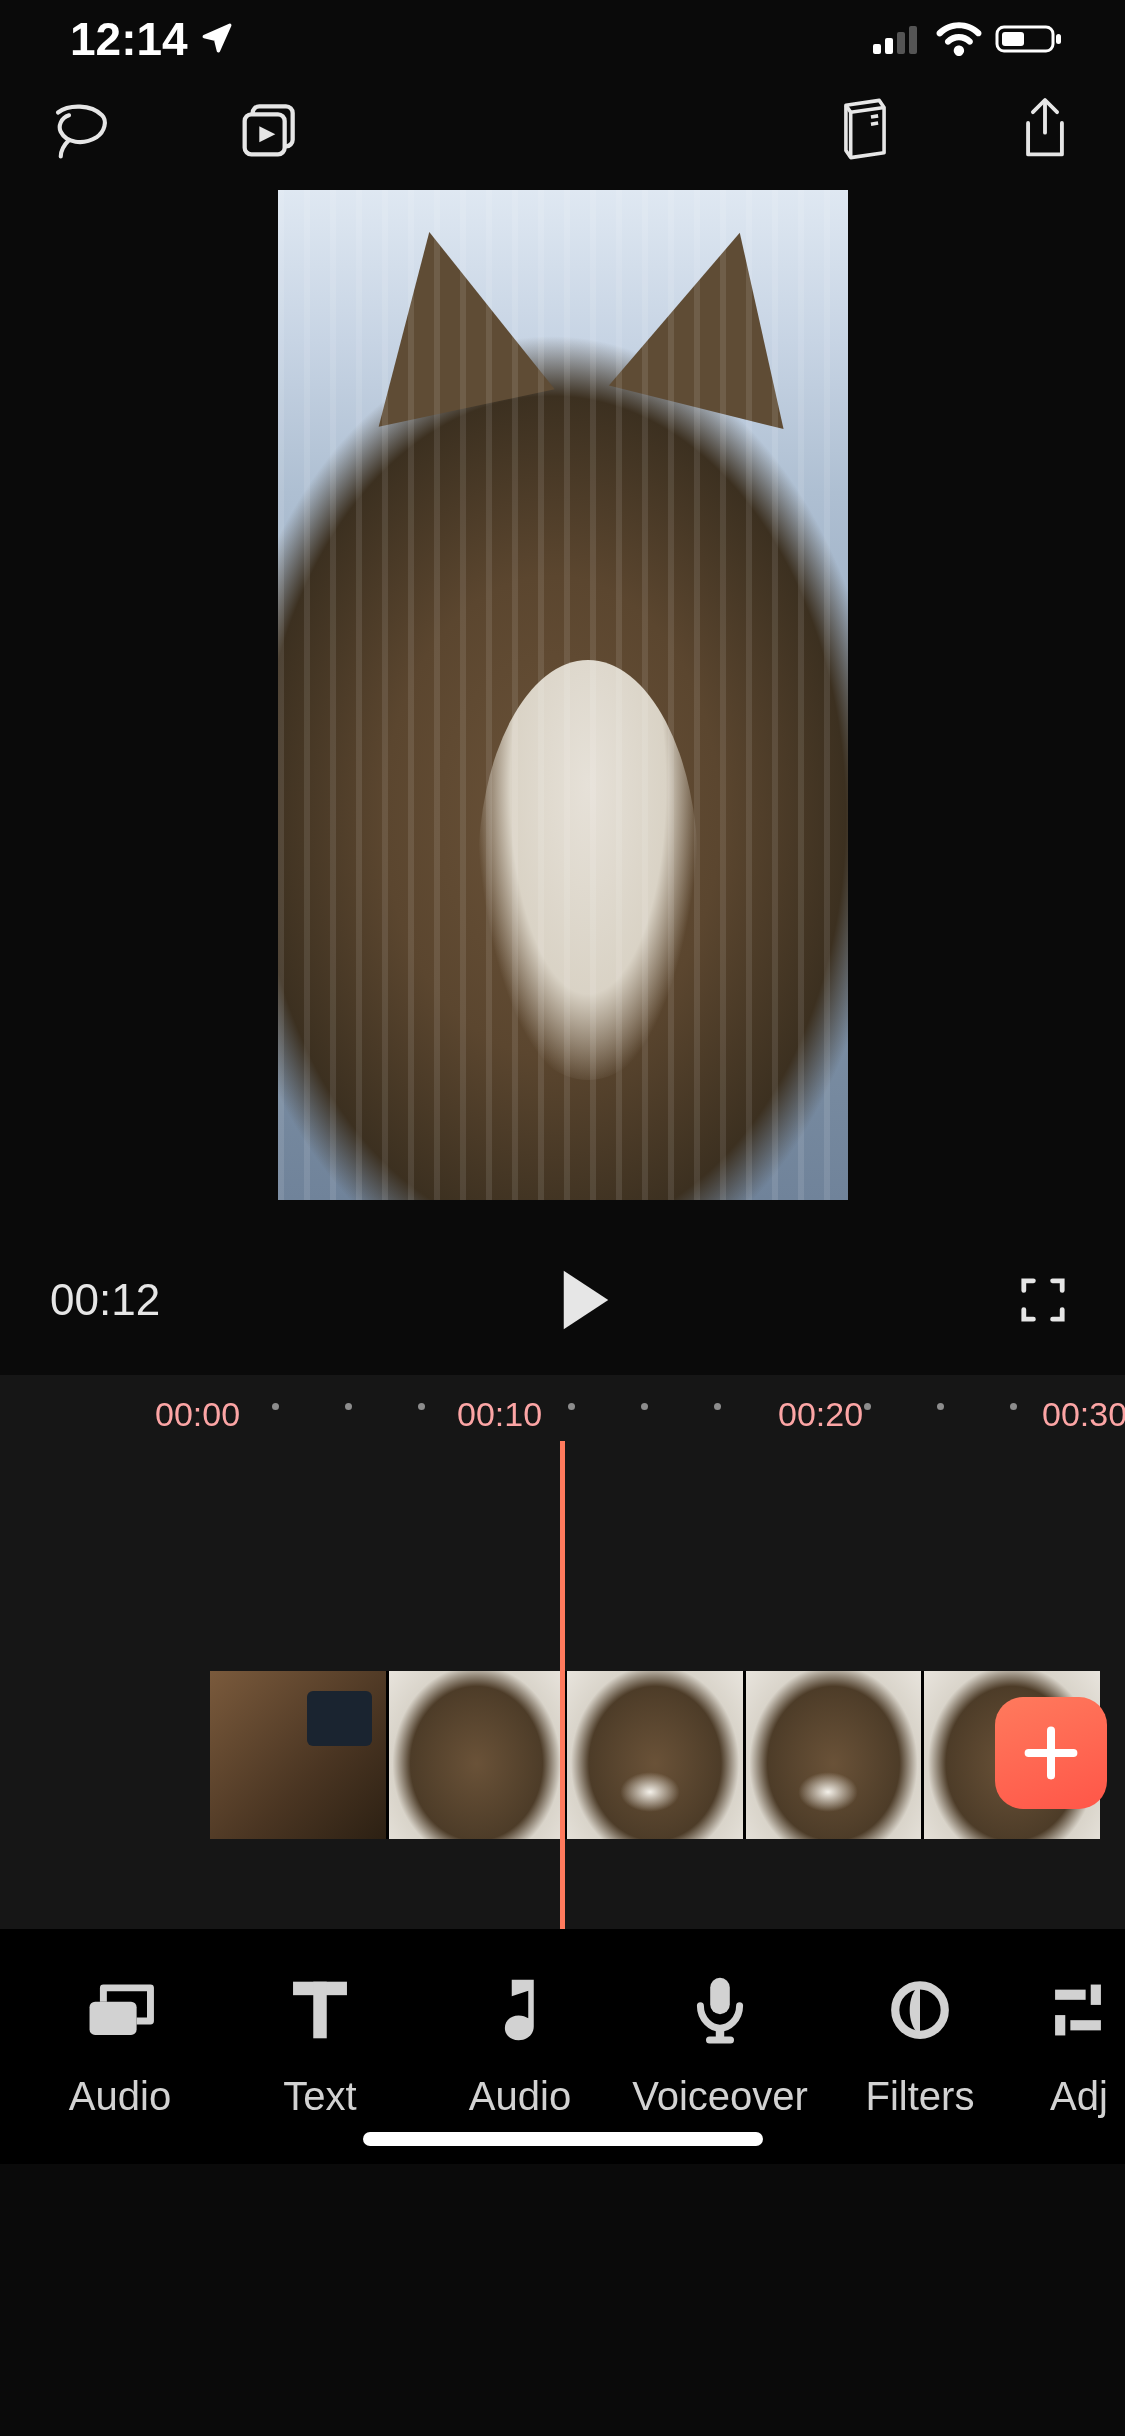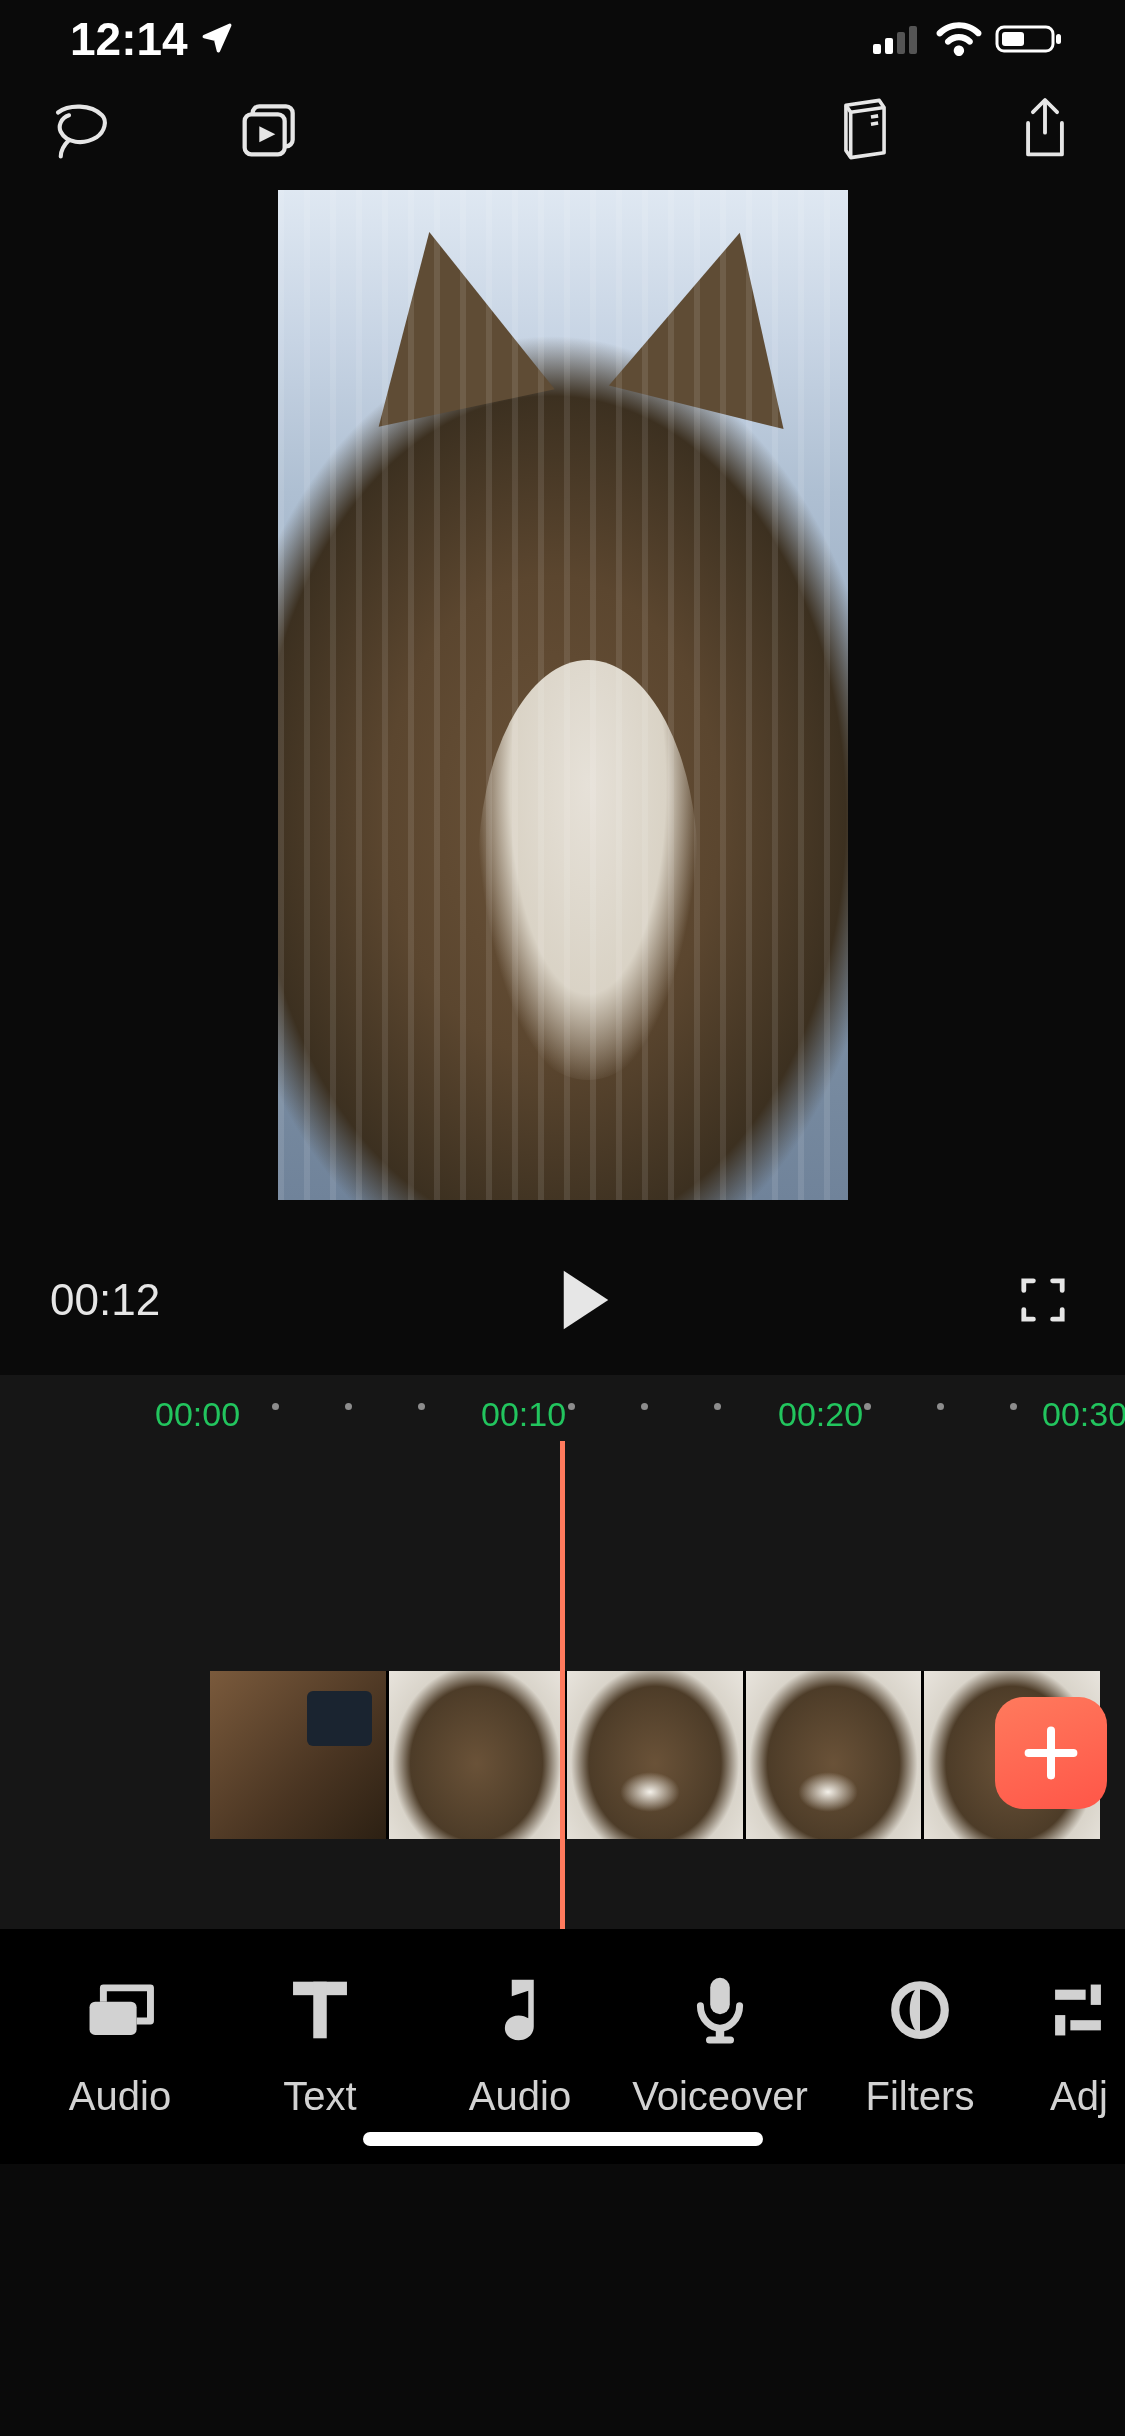--- a/index.html
+++ b/index.html
@@ -113,21 +113,21 @@
   
   .timeline-area {
     background: #161616;
     flex: 1 1 auto;
     position: relative;
     overflow: hidden;
   }
   .ruler {
     height: 60px;
     position: relative;
-    color: #22c55e;
+    color: #fca5a5;
     font-size: 34px;
     margin-top: 6px;
   }
   .ruler .tick { position:absolute; top:14px; }
   .ruler .dot { position:absolute; top:22px; width:7px; height:7px; border-radius:50%; background:#8d8d8d; }
 
   .tracks {
     position: relative;
     height: 640px;
   }
@@ -315,21 +315,21 @@
       </div>
     </div>
   </div>
 
   <div class="timeline-area">
     <div class="ruler">
       <span class="tick" style="left:155px">00:00</span>
       <span class="dot" style="left:272px"></span>
       <span class="dot" style="left:345px"></span>
       <span class="dot" style="left:418px"></span>
-      <span class="tick" style="left:481px">00:10</span>
+      <span class="tick" style="left:457px">00:10</span>
       <span class="dot" style="left:568px"></span>
       <span class="dot" style="left:641px"></span>
       <span class="dot" style="left:714px"></span>
       <span class="tick" style="left:778px">00:20</span>
       <span class="dot" style="left:864px"></span>
       <span class="dot" style="left:937px"></span>
       <span class="dot" style="left:1010px"></span>
       <span class="tick" style="left:1042px">00:30</span>
     </div>
 

